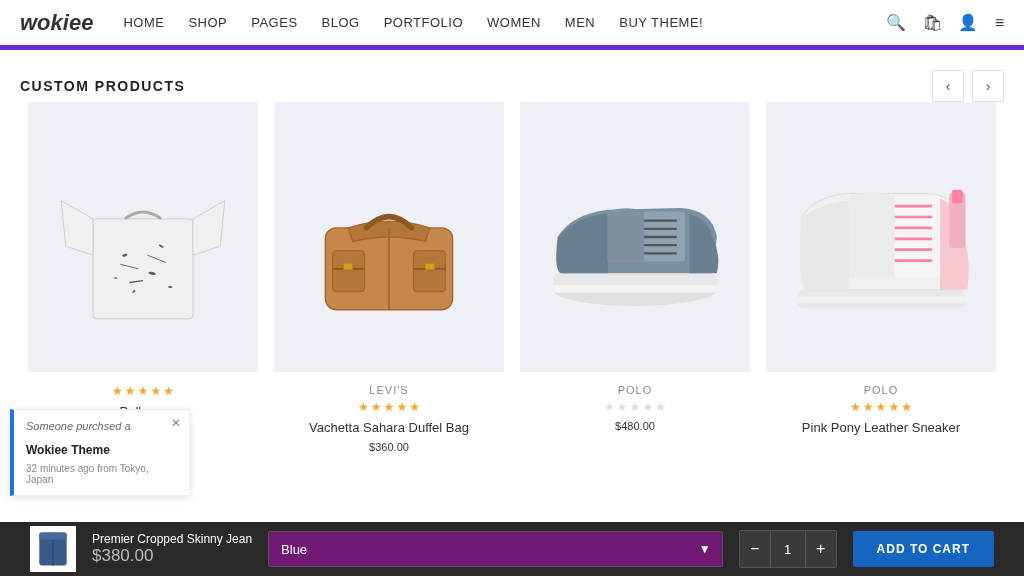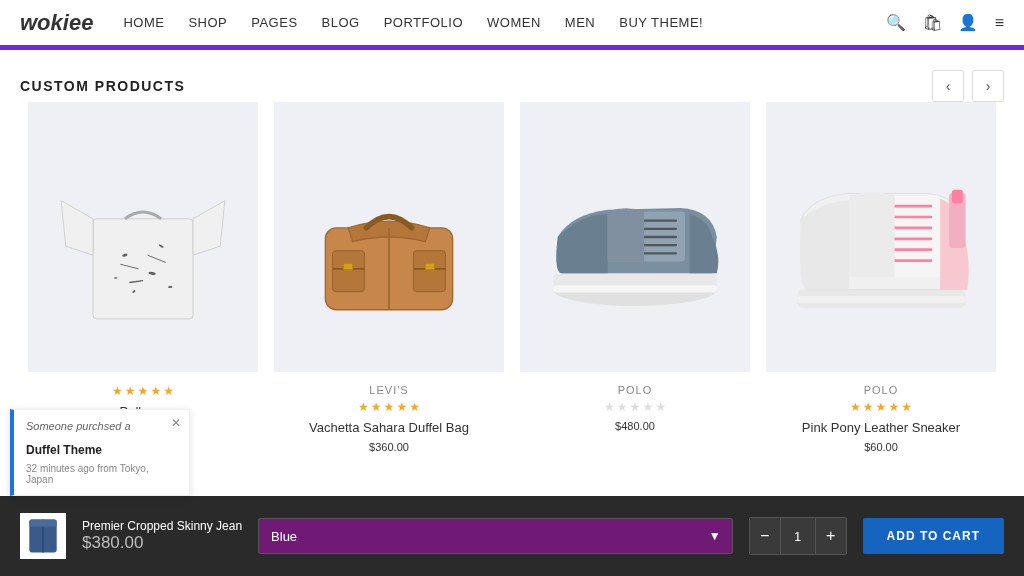--- a/index.html
+++ b/index.html
@@ -165,25 +165,25 @@
       font-size: 10px;
       color: #888;
     }
 
     
     .bottom-bar {
       position: absolute;
       bottom: 0;
       left: 0;
       right: 0;
-      height: 80px;
+      height: 54px;
       background: #2a2a2a;
       display: flex;
       align-items: center;
-      padding: 0 20px;
+      padding: 0 30px;
       gap: 16px;
     }
     .bottom-product-thumb {
       width: 46px;
       height: 46px;
       background: #fff;
       display: flex;
       align-items: center;
       justify-content: center;
       flex-shrink: 0;
@@ -466,30 +466,29 @@
       </div>
       <div class="product-brand">POLO</div>
       <div class="product-stars">
         <span class="star filled">★</span>
         <span class="star filled">★</span>
         <span class="star filled">★</span>
         <span class="star filled">★</span>
         <span class="star filled">★</span>
       </div>
       <div class="product-name">Pink Pony Leather Sneaker</div>
-      <div class="product-price">$60.00</div>
     </div>
 
   </div>
 </div>
 
 <div class="popup-notification">
   <span class="popup-close">✕</span>
   <div class="popup-purchased">Someone purchsed a</div>
-  <div class="popup-product-name">Duffel Theme</div>
+  <div class="popup-product-name">Wokiee Theme</div>
   <div class="popup-time">32 minutes ago from Tokyo, Japan</div>
 </div>
 
 <div class="bottom-bar">
   <div class="bottom-product-thumb">
     <svg viewBox="0 0 46 46" width="42" height="42">
 
       <rect x="8" y="5" width="30" height="36" rx="3" fill="#3a5a8a"></rect>
       <line x1="23" y1="5" x2="23" y2="41" stroke="#2a4a7a" stroke-width="2"></line>
       <rect x="8" y="5" width="30" height="8" rx="2" fill="#4a6a9a"></rect>

